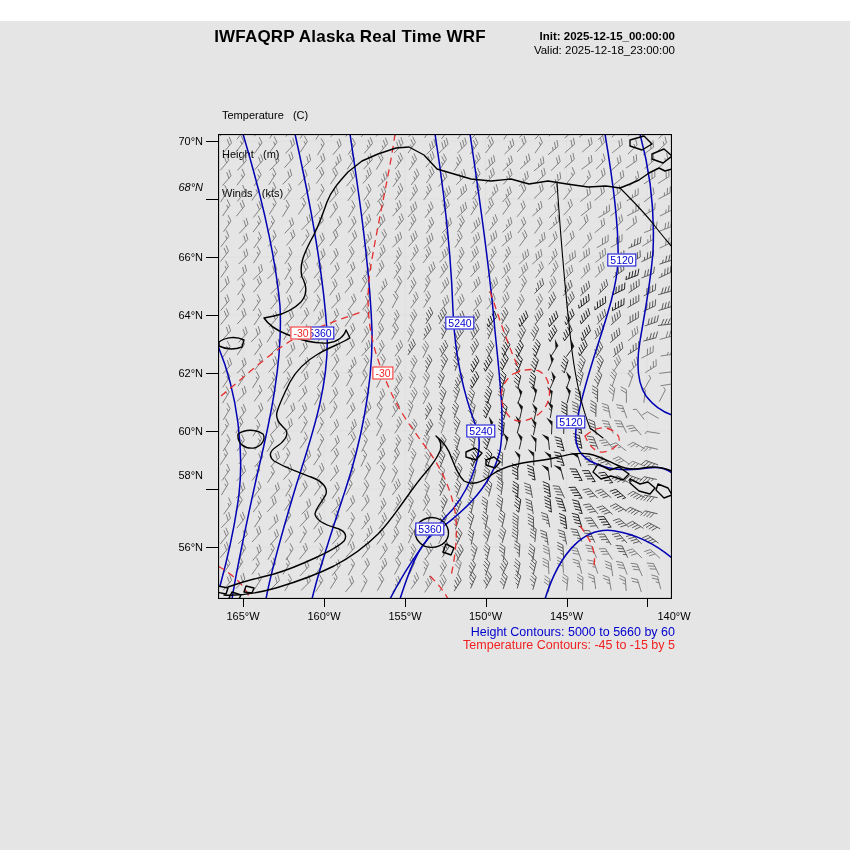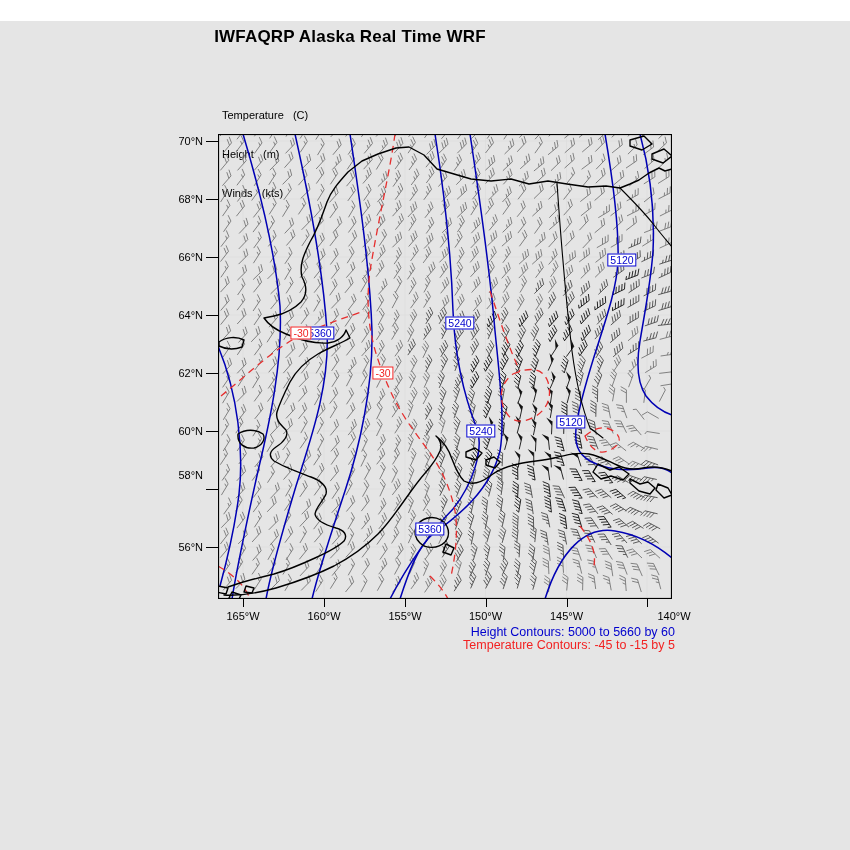--- a/index.html
+++ b/index.html
@@ -21,20 +21,24 @@
   .note{position:absolute;right:175px;text-align:left;font-size:12.5px;}
   .footer{position:absolute;left:222px;top:812px;font-size:11.5px;line-height:13px;}
 </style>
 </head>
 <body>
 
 <div class="page">
 
   <div class="title">IWFAQRP Alaska Real Time WRF</div>
 
+  <div class="stamp">
+    <div class="init">Init: 2025-12-15_00:00:00</div>
+    <div class="valid">Valid: 2025-12-18_23:00:00</div>
+  </div>
 
   <div class="legend">
     <div>Temperature   (C)</div>
     <div>Height   (m)</div>
     <div>Winds   (kts)</div>
   </div>
 
   <div class="mapwrap">
     <svg id="mapsvg" width="454" height="465" viewBox="0 0 454 465">
       <defs>
@@ -1009,21 +1013,21 @@
         <div class="clabel" style="color: rgb(242, 34, 34); border-color: rgb(242, 34, 34); left: 165px; top: 239px;">-30</div>
         <div class="clabel" style="color: rgb(0, 0, 205); border-color: rgb(0, 0, 205); left: 263px; top: 297px;">5240</div>
         <div class="clabel" style="color: rgb(0, 0, 205); border-color: rgb(0, 0, 205); left: 353px; top: 288px;">5120</div>
         <div class="clabel" style="color: rgb(0, 0, 205); border-color: rgb(0, 0, 205); left: 212px; top: 395px;">5360</div>
       </div>
   </div>
 
   <div id="latAxis">
       <div class="lat-label" style="top: 114px;">70°N</div>
       <div class="lat-tick" style="top: 120px;"></div>
-      <div class="lat-label" style="top: 172px;">68°N</div>
+      <div class="lat-label" style="top: 160px; font-style: italic;">68°N</div>
       <div class="lat-tick" style="top: 178px;"></div>
       <div class="lat-label" style="top: 230px;">66°N</div>
       <div class="lat-tick" style="top: 236px;"></div>
       <div class="lat-label" style="top: 288px;">64°N</div>
       <div class="lat-tick" style="top: 294px;"></div>
       <div class="lat-label" style="top: 346px;">62°N</div>
       <div class="lat-tick" style="top: 352px;"></div>
       <div class="lat-label" style="top: 404px;">60°N</div>
       <div class="lat-tick" style="top: 410px;"></div>
       <div class="lat-label" style="top: 448px;">58°N</div>

